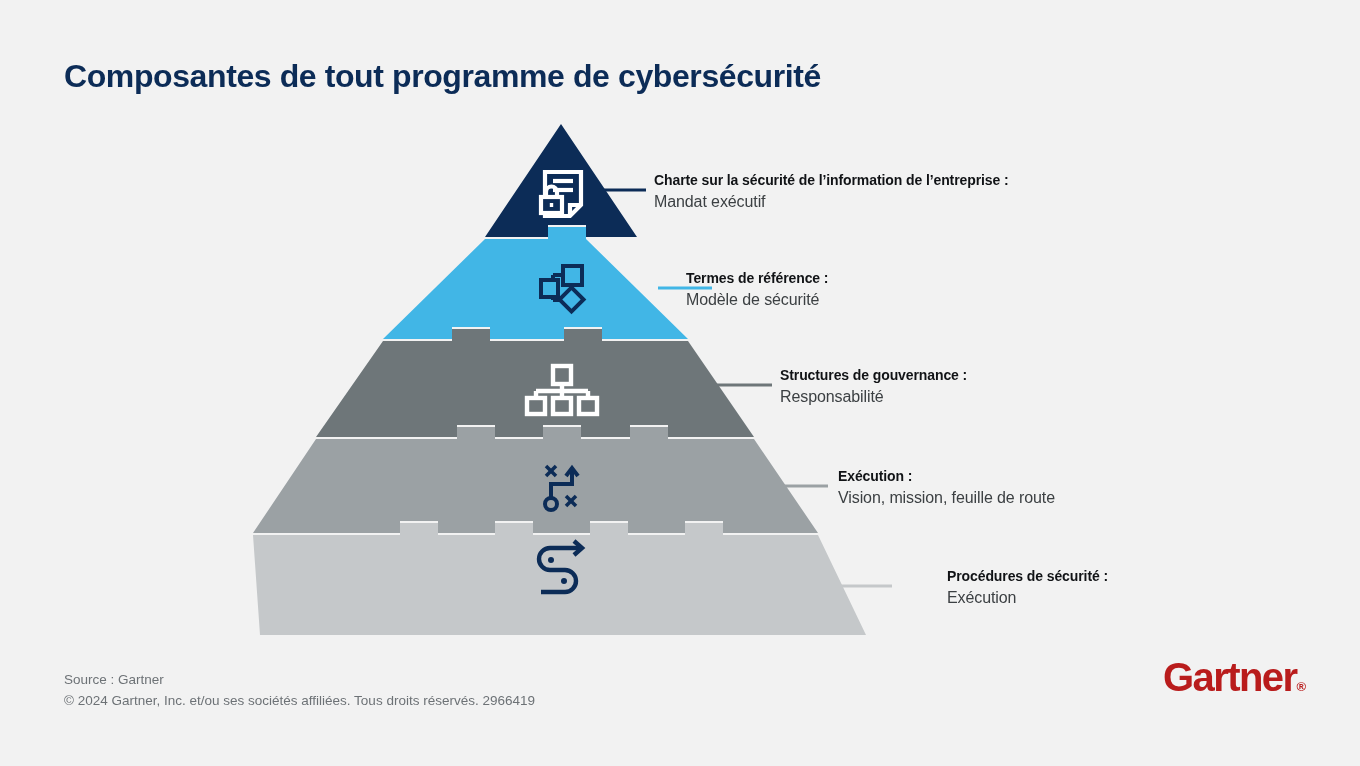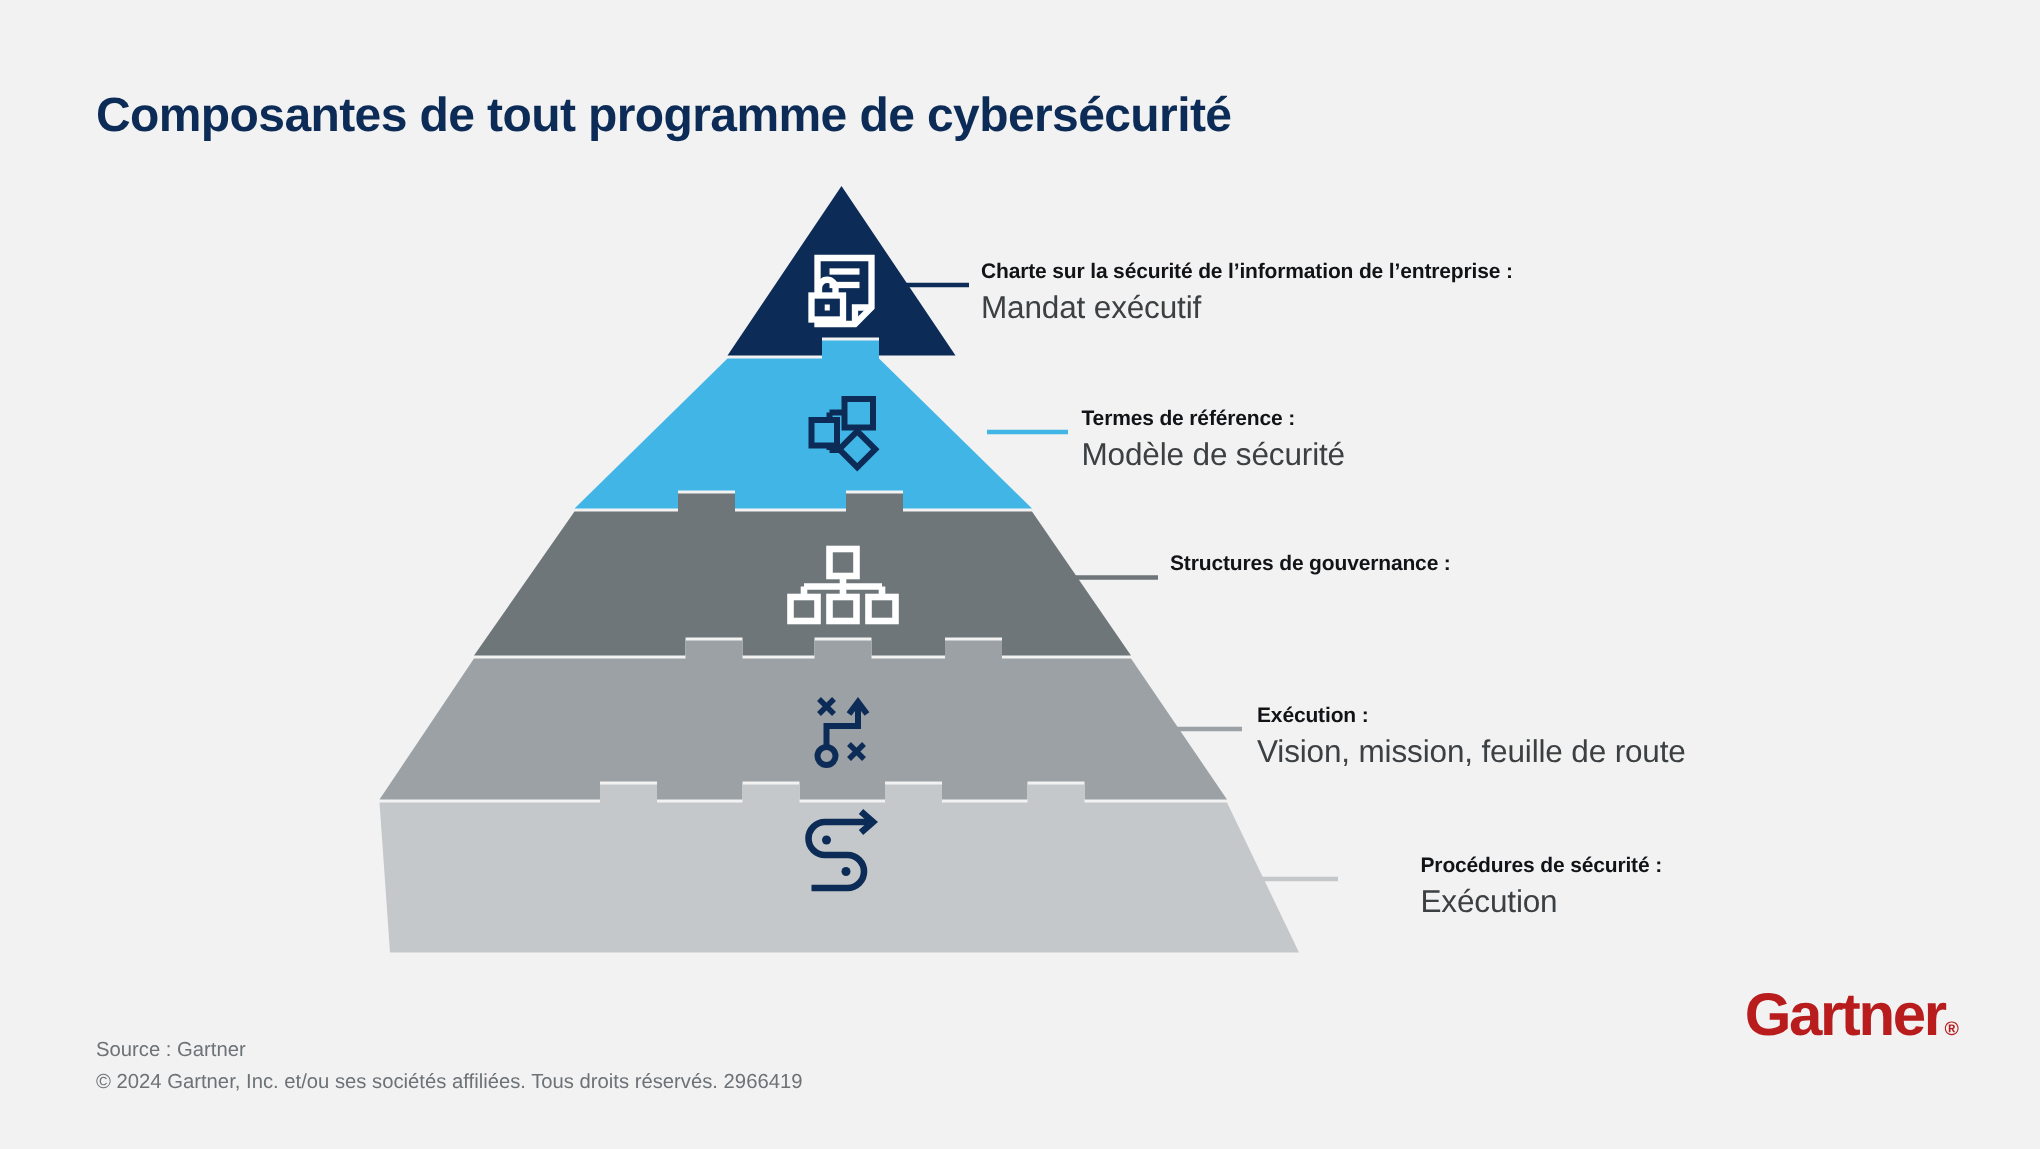--- a/index.html
+++ b/index.html
@@ -38,34 +38,33 @@
     white-space: nowrap;
   }
   .label-title {
     font-size: 14px;
     font-weight: 700;
     color: #111316;
     letter-spacing: -0.1px;
     line-height: 1.35;
   }
   .label-sub {
-    font-size: 21px;
+    font-size: 16px;
     font-weight: 400;
     color: #3c4043;
     letter-spacing: -0.1px;
     line-height: 1.5;
   }
   .footer {
     position: absolute;
     left: 64px;
     top: 670px;
     font-size: 13.5px;
     color: #6d7276;
     line-height: 1.55;
-    margin-top: 20px;
   }
   .footer div { white-space: nowrap; }
   .logo {
     position: absolute;
     right: 54px;
     top: 657px;
     font-size: 40px;
     font-weight: 700;
     color: #b91c1c;
     letter-spacing: -1.6px;
@@ -153,27 +152,28 @@
       <circle cx="551" cy="560" r="3" fill="#0c2c57" stroke="none"></circle>
       <circle cx="564" cy="581" r="3" fill="#0c2c57" stroke="none"></circle>
     </g>
   </svg>
 
   <div class="label-block" style="left:654px; top:171px;">
     <div class="label-title">Charte sur la sécurité de l’information de l’entreprise :</div>
     <div class="label-sub">Mandat exécutif</div>
   </div>
 
-  <div class="label-block" style="left:721px; top:269px;">
+  <div class="label-block" style="left:686px; top:269px;">
     <div class="label-title">Termes de référence :</div>
     <div class="label-sub">Modèle de sécurité</div>
   </div>
 
   <div class="label-block" style="left:780px; top:366px;">
     <div class="label-title">Structures de gouvernance :</div>
+    <div class="label-sub">Responsabilité</div>
   </div>
 
   <div class="label-block" style="left:838px; top:467px;">
     <div class="label-title">Exécution :</div>
     <div class="label-sub">Vision, mission, feuille de route</div>
   </div>
 
   <div class="label-block" style="left:947px; top:567px;">
     <div class="label-title">Procédures de sécurité :</div>
     <div class="label-sub">Exécution</div>

